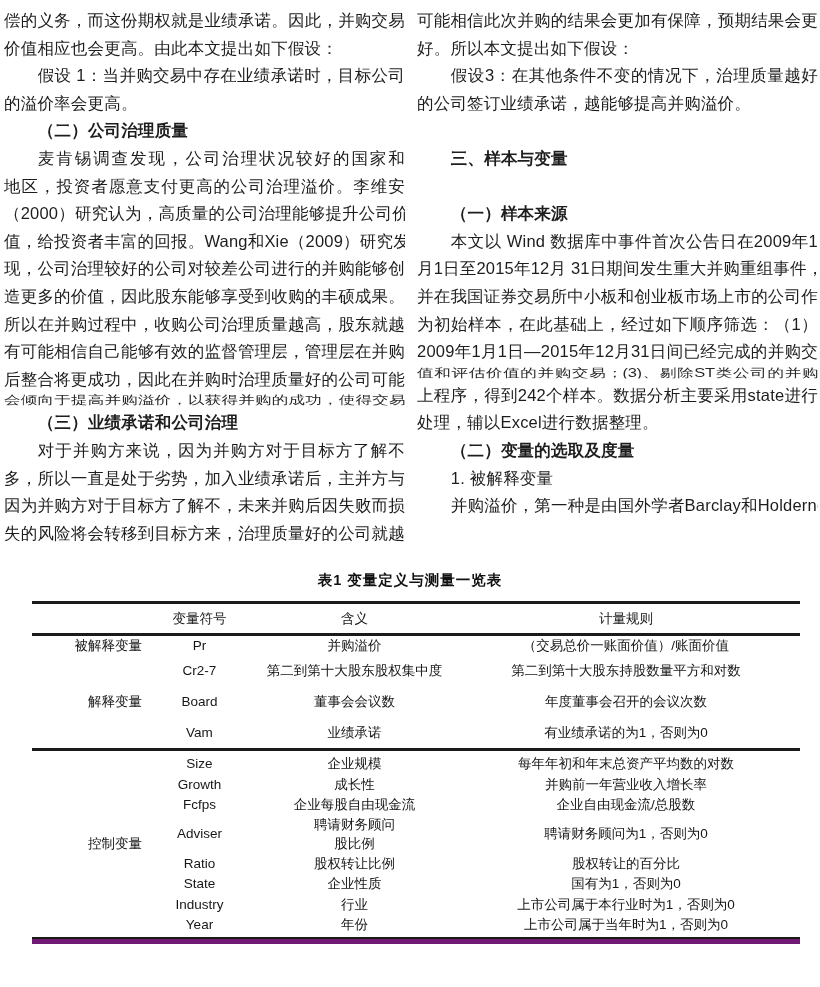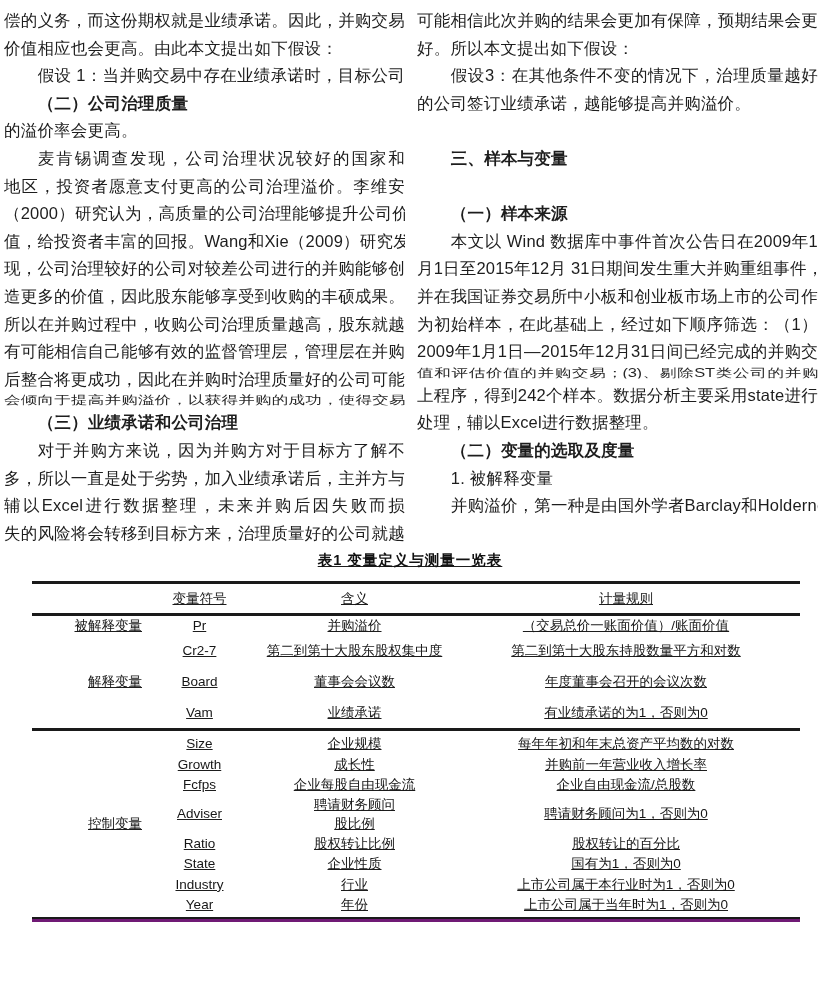--- a/index.html
+++ b/index.html
@@ -39,36 +39,36 @@
   .line.sq{
     height:16px;line-height:16px;
     transform:scaleY(.72);
     transform-origin:50% 20%;
     letter-spacing:-.4px;
     filter:blur(.4px) contrast(1.05);
     color:#2c2c2c;
   }
 
   
-  .tablewrap{margin-top:4px;text-decoration:underline;}
+  .tablewrap{margin-top:24px;}
   .tabletitle{
     text-align:center;
     font-weight:bold;
     font-size:14.5px;
     letter-spacing:1px;
     color:#111;
     margin-bottom:11px;
   }
   .vtable{
     margin-left:32px;
     width:768px;
     font-size:13.5px;
     color:#161616;
     border-top:3px solid #1a1a1a;
-    border-bottom:3px solid #701a75;
+    border-bottom:5px solid #701a75;
   }
   .theadrow{
     display:grid;
     grid-template-columns:110px 115px 195px 1fr;
     align-items:center;
     text-align:center;
     height:29px;
     border-bottom:3px solid #1a1a1a;
   }
   .tgroup{
@@ -97,36 +97,36 @@
 </head>
 <body>
 
 <div class="page">
 
   <div class="textcols">
     <div class="col">
         <div class="line body">偿的义务，而这份期权就是业绩承诺。因此，并购交易</div>
         <div class="line body end">价值相应也会更高。由此本文提出如下假设：</div>
         <div class="line body ind">假设 1：当并购交易中存在业绩承诺时，目标公司</div>
+        <div class="line body end">的溢价率会更高。</div>
         <div class="line h ind">（二）公司治理质量</div>
-        <div class="line body end">的溢价率会更高。</div>
         <div class="line body ind">麦肯锡调查发现，公司治理状况较好的国家和</div>
         <div class="line body">地区，投资者愿意支付更高的公司治理溢价。李维安</div>
         <div class="line body">（2000）研究认为，高质量的公司治理能够提升公司价</div>
         <div class="line body">值，给投资者丰富的回报。Wang和Xie（2009）研究发</div>
         <div class="line body">现，公司治理较好的公司对较差公司进行的并购能够创</div>
         <div class="line body">造更多的价值，因此股东能够享受到收购的丰硕成果。</div>
         <div class="line body">所以在并购过程中，收购公司治理质量越高，股东就越</div>
         <div class="line body">有可能相信自己能够有效的监督管理层，管理层在并购</div>
         <div class="line body">后整合将更成功，因此在并购时治理质量好的公司可能</div>
         <div class="line sq">会倾向于提高并购溢价，以获得并购的成功，使得交易</div>
         <div class="line h ind">（三）业绩承诺和公司治理</div>
         <div class="line body ind">对于并购方来说，因为并购方对于目标方了解不</div>
         <div class="line body">多，所以一直是处于劣势，加入业绩承诺后，主并方与</div>
-        <div class="line body">辅以Excel进行数据整理，未来并购后因失败而损</div>
+        <div class="line body">因为并购方对于目标方了解不，未来并购后因失败而损</div>
         <div class="line body">失的风险将会转移到目标方来，治理质量好的公司就越</div>
       </div>
     <div class="col">
         <div class="line body">可能相信此次并购的结果会更加有保障，预期结果会更</div>
         <div class="line body end">好。所以本文提出如下假设：</div>
         <div class="line body ind">假设3：在其他条件不变的情况下，治理质量越好</div>
         <div class="line body end">的公司签订业绩承诺，越能够提高并购溢价。</div>
         <div class="line sp"></div>
         <div class="line h ind">三、样本与变量</div>
         <div class="line sp"></div>

